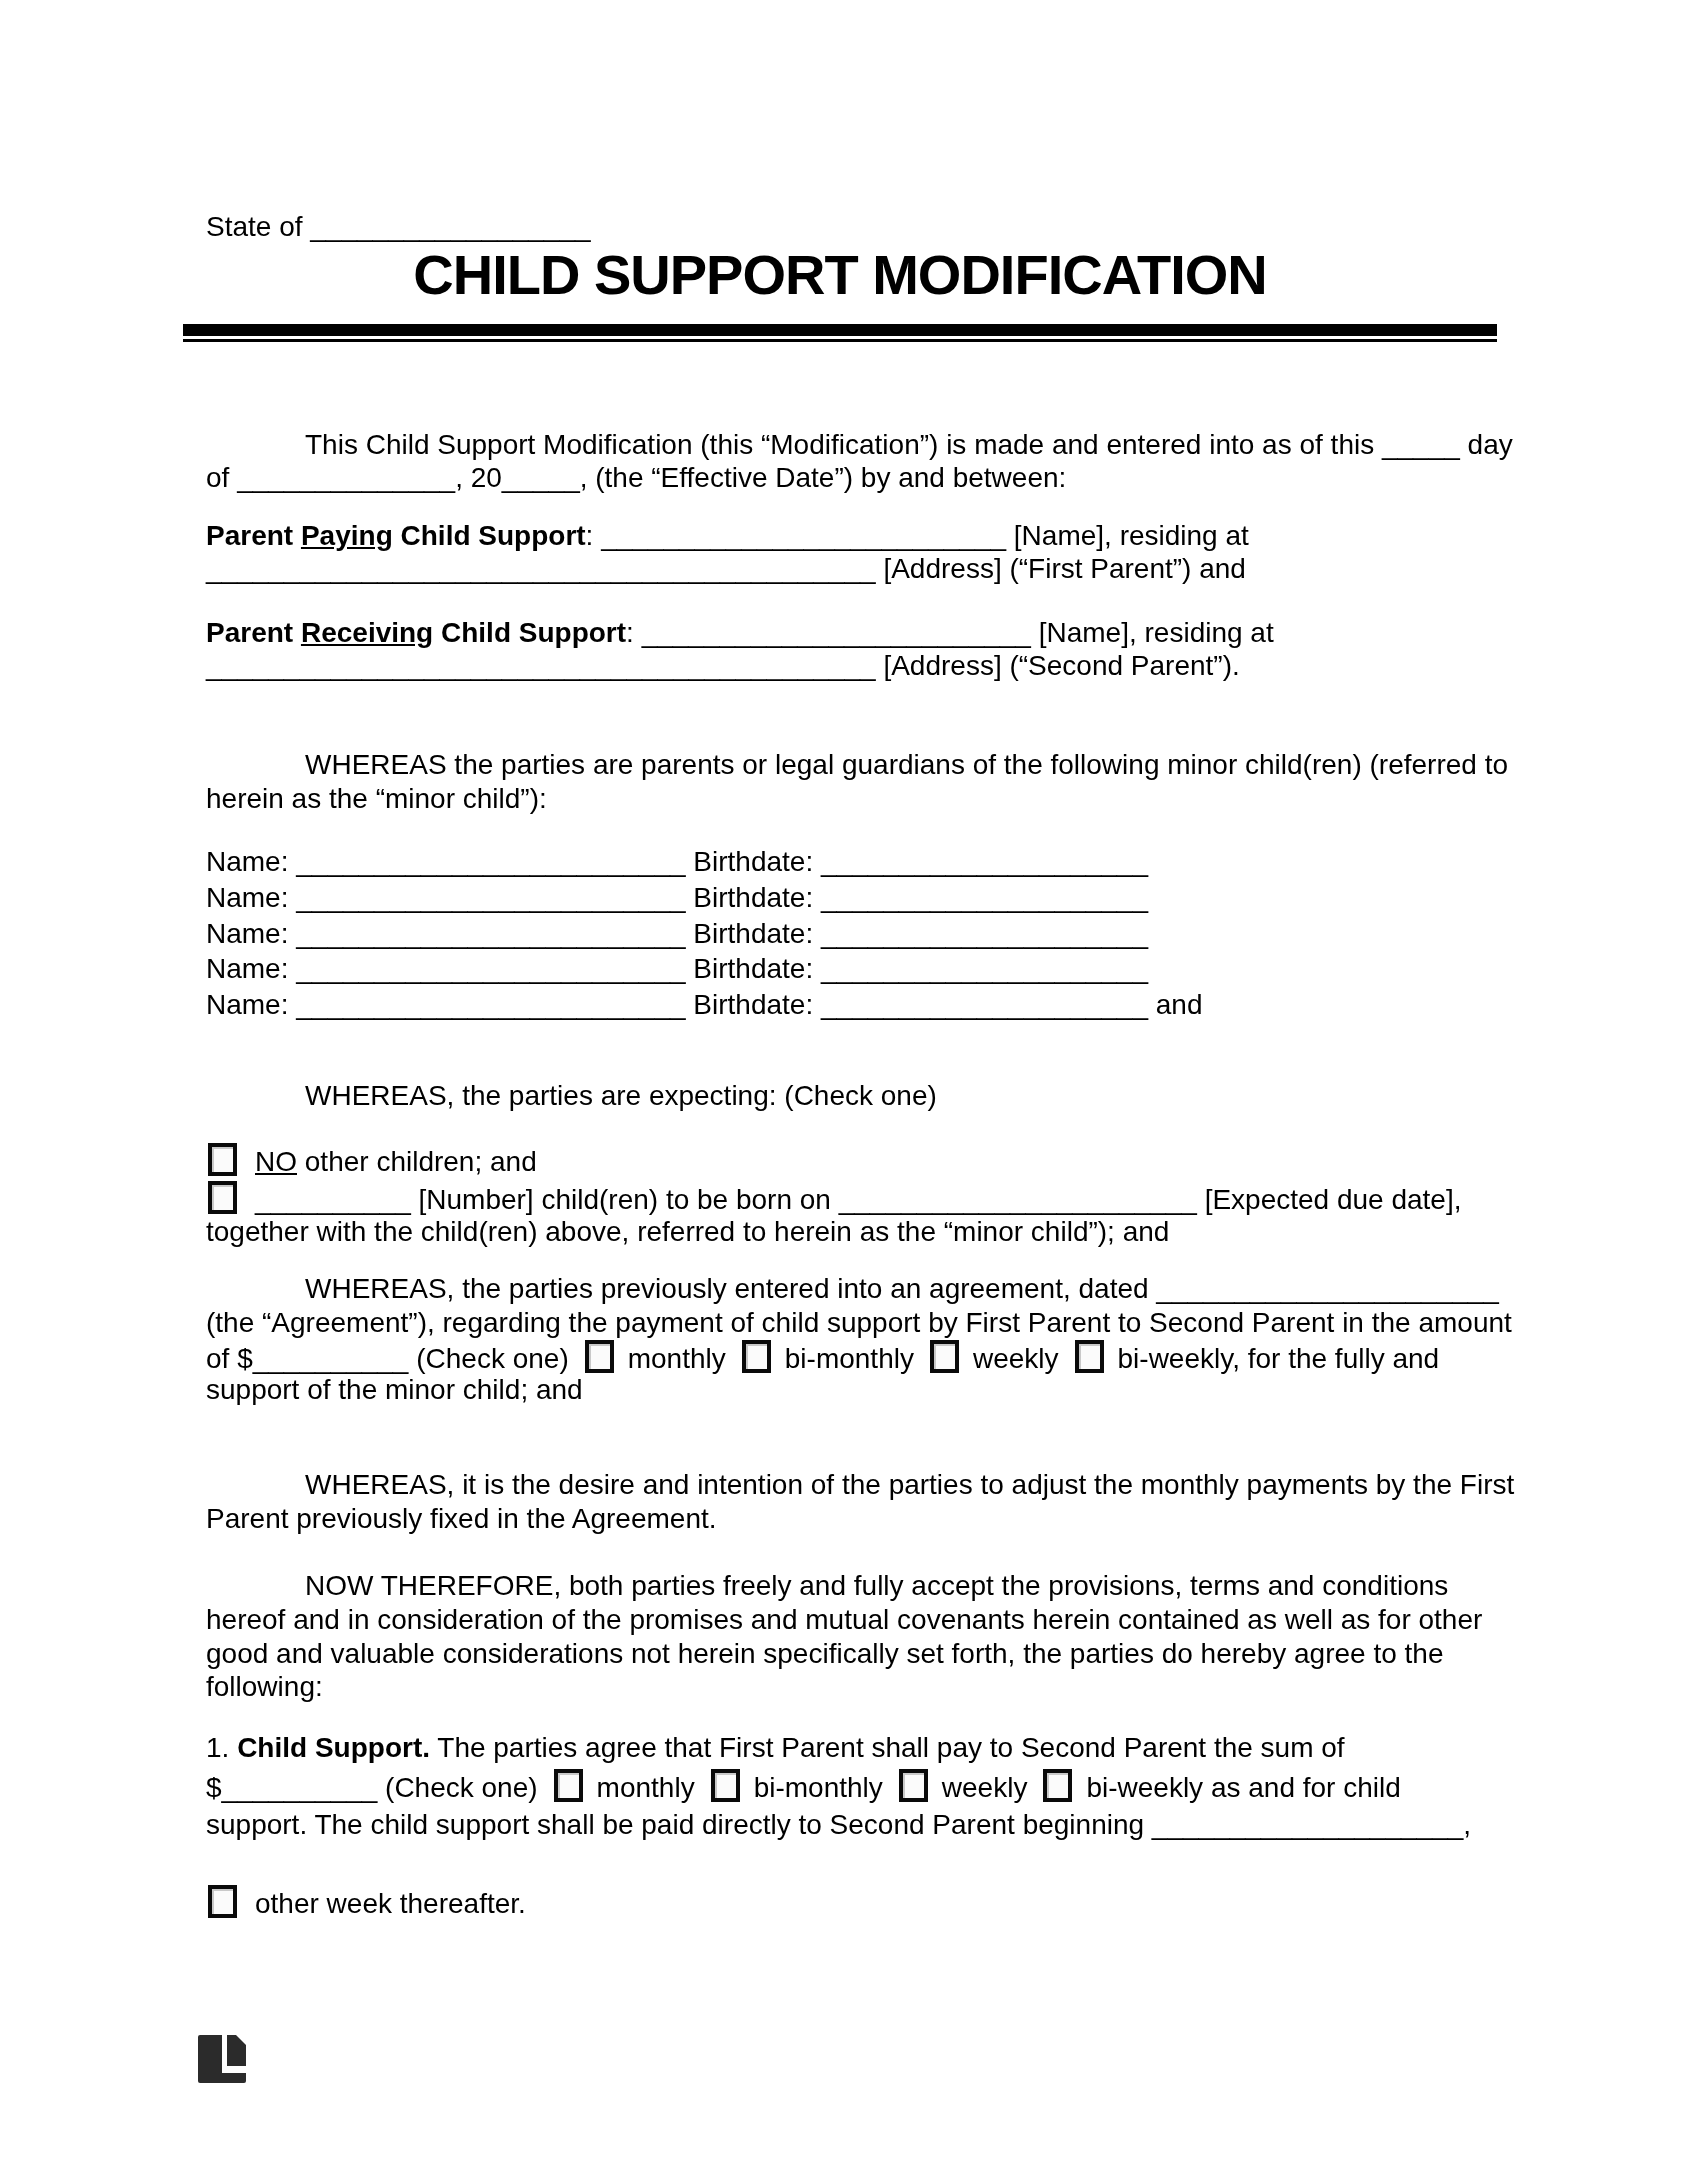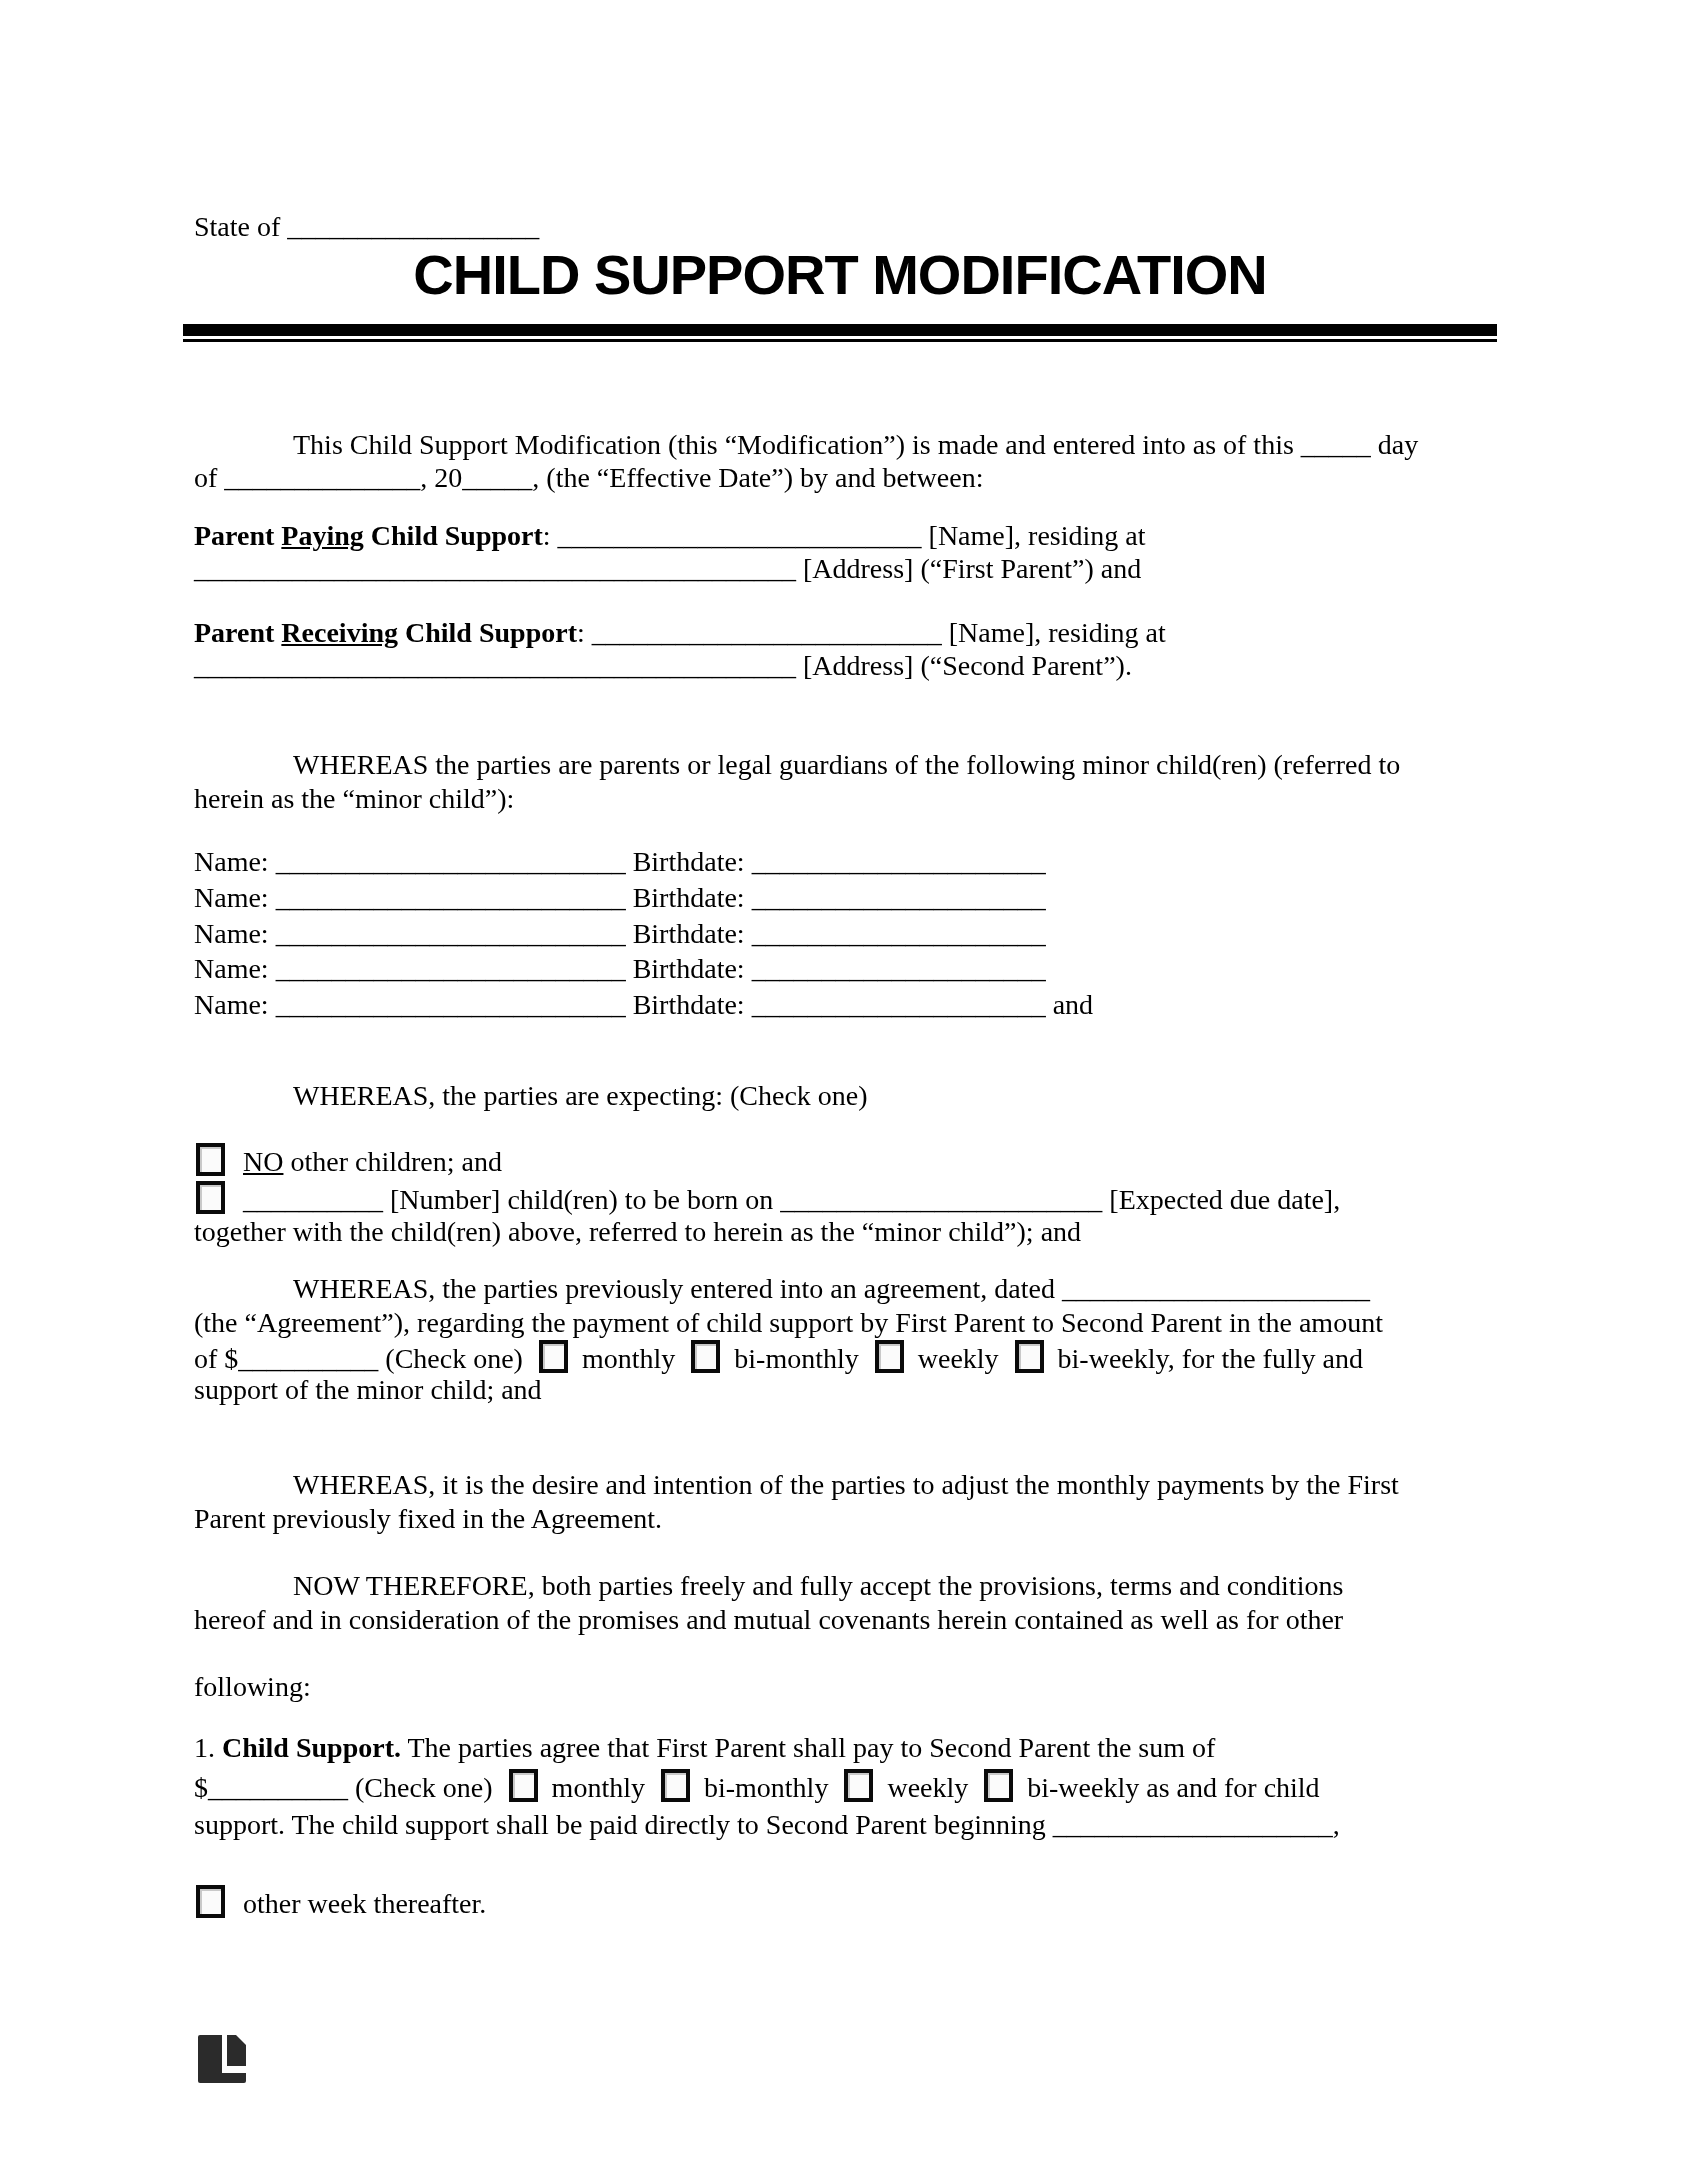--- a/index.html
+++ b/index.html
@@ -5,22 +5,22 @@
   html,body{margin:0;padding:0;background:#e8e8e8;}
   .page{
     position:relative;
     width:1683px;height:2178px;
     background:#ffffff;
     font-family:"Liberation Sans","DejaVu Sans",sans-serif;
     font-size:28px;color:#000;
     overflow:hidden;
   }
   .line{
-    position:absolute;left:194px;width:1287px;height:36px;
-    line-height:34px;white-space:nowrap;font-family:Liberation Serif, serif;
+    position:absolute;left:206px;width:1287px;height:36px;
+    line-height:34px;white-space:nowrap;
   }
   .ind{padding-left:99px;}
   .b{font-weight:bold;margin-top:45px;}
   .bu{font-weight:bold;text-decoration:underline;}
   .u{text-decoration:underline;}
   .title{
     position:absolute;left:183px;width:1314px;top:244px;
     font-size:56px;font-weight:bold;letter-spacing:-1px;
     text-align:center;line-height:1.1;white-space:nowrap;
   }
@@ -128,20 +128,23 @@
   <div class="line" style="top:1502px">
     <span>Parent previously fixed in the Agreement.</span>
   </div>
 
   <div class="line ind" style="top:1569px">
     <span>NOW THEREFORE, both parties freely and fully accept the provisions, terms and conditions</span>
   </div>
   <div class="line" style="top:1603px">
     <span>hereof and in consideration of the promises and mutual covenants herein contained as well as for other</span>
   </div>
+  <div class="line" style="top:1637px">
+    <span>good and valuable considerations not herein specifically set forth, the parties do hereby agree to the</span>
+  </div>
   <div class="line" style="top:1670px">
     <span>following:</span>
   </div>
 
   <div class="line" style="top:1731px">
     <span>1. </span><span class="b">Child Support.</span><span> The parties agree that First Parent shall pay to Second Parent the sum of</span>
   </div>
   <div class="line" style="top:1769px">
     <span>$__________ (Check one)</span><span class="cb"></span><span>monthly</span><span class="cb"></span><span>bi-monthly</span><span class="cb"></span><span>weekly</span><span class="cb"></span><span>bi-weekly as and for child</span>
   </div>

